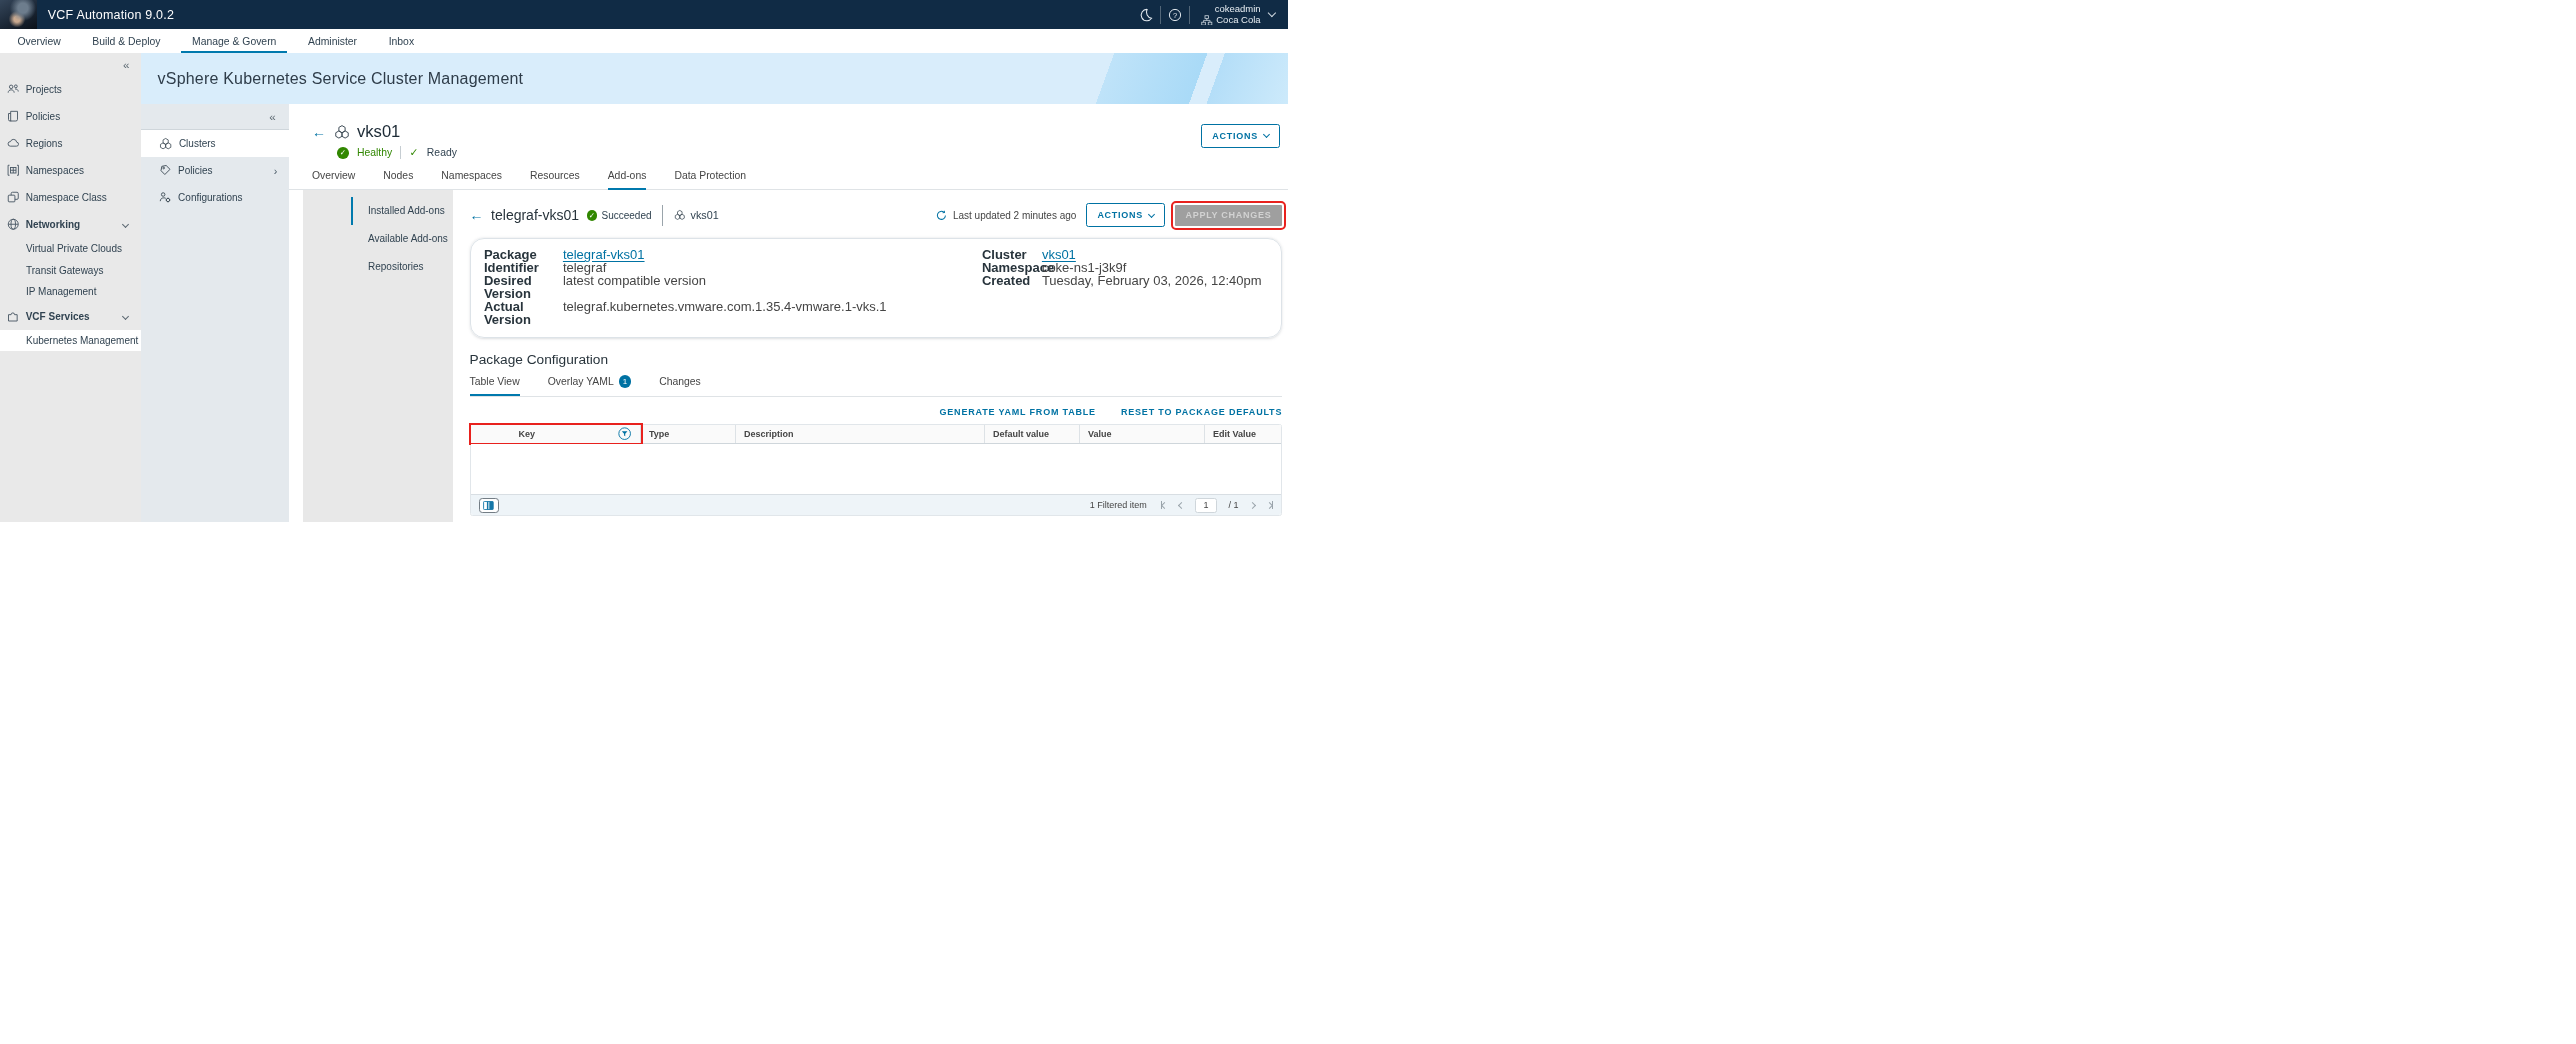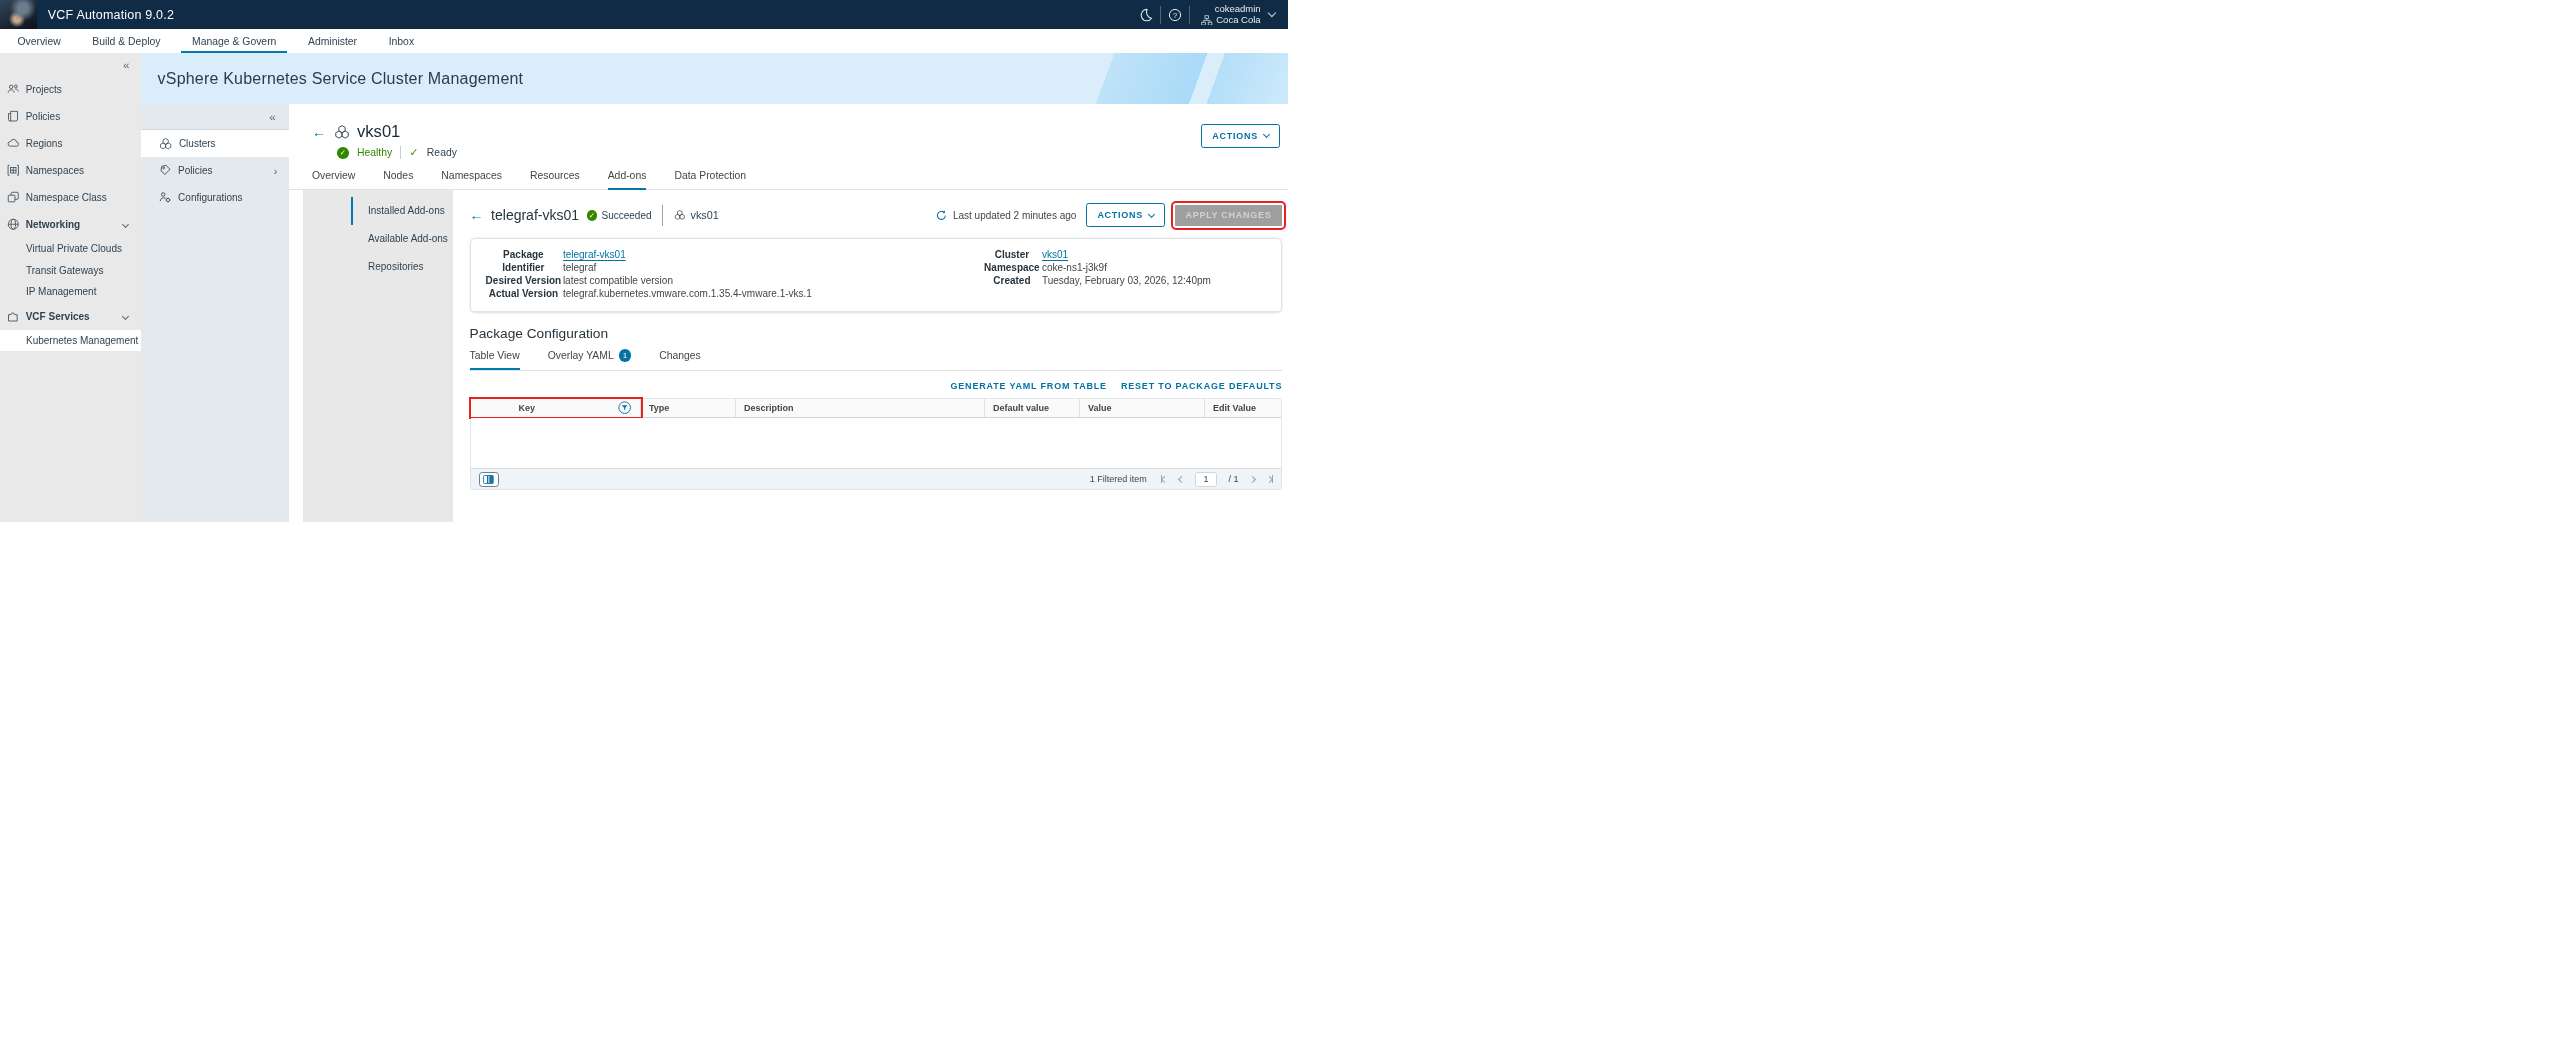--- a/index.html
+++ b/index.html
@@ -90,35 +90,35 @@
   .succeeded { display:flex; align-items:center; gap:4.2px; font-size:10px; color:#314351; }
   .dh-sep { width:0.8px; height:21.6px; background:#9aa4ab; margin:0 3.3px; }
   .dh-cluster { display:flex; align-items:center; gap:5px; font-size:10.8px; color:#314351; }
   .dh-right { margin-left:auto; display:flex; align-items:center; gap:10px; }
   .last-updated { display:flex; align-items:center; gap:5.8px; font-size:10px; color:#454545; }
   .btn-disabled { height:21.6px; padding:0 10.8px; border:none; border-radius:1px; background:#9f9f9f; color:#d2d2d2; font-size:9px; font-weight:600; letter-spacing:.08em; font-family:inherit; }
   .red-box { outline:2.5px solid #e8211d; outline-offset:2.5px; }
   .red-box-thin { outline:2.1px solid #e8211d; outline-offset:0.8px; }
 
   
-  .info-card { margin-top:10.8px; border:0.8px solid #dde3e8; border-radius:5px; box-shadow:0 0.8px 2.5px rgba(115,125,133,.25); padding:9px 13.3px 10.8px 13.3px; display:flex; font-size:10px;text-align:center; }
+  .info-card { margin-top:10.8px; border:0.8px solid #dde3e8; border-radius:14px; box-shadow:0 0.8px 2.5px rgba(115,125,133,.25); padding:9px 13.3px 10.8px 13.3px; display:flex; font-size:13px; }
   .info-col-left { width:498px; flex:0 0 498px; }
   .info-row { display:flex; line-height:13px; }
   .info-label { font-weight:bold; color:#28343c; }
   .info-col-left .info-label { width:79px; flex:0 0 79px; }
   .info-col-right .info-label { width:60px; flex:0 0 60px; }
   .info-value { color:#454545; }
   a.link { color:#0072a3; text-decoration:underline; text-underline-offset:1.7px; cursor:pointer; }
 
   
   .pkg-title { margin-top:14px; font-size:13.7px; font-weight:400; color:#28343c; }
   .config-tabs { margin-top:8.3px; display:flex; gap:28px; font-size:10.4px; color:#454545; border-bottom:0.8px solid #dfe3e6; }
   .config-tabs .ctab { display:flex; align-items:center; gap:5px; }
   .badge-count { min-width:12.5px; height:12.5px; border-radius:6.6px; background:#0072a3; color:#fff; font-size:8px; display:inline-flex; align-items:center; justify-content:center; padding:0 3.3px; }
-  .table-actions { margin-top:10px; display:flex; justify-content:flex-end; gap:14px; font-size:9px; font-weight:600; letter-spacing:.09em; color:#0072a3; }
+  .table-actions { margin-top:10px; display:flex; justify-content:flex-end; gap:25px; font-size:9px; font-weight:600; letter-spacing:.09em; color:#0072a3; }
   .table-actions span { cursor:pointer; }
 
   
   .config-table { margin-top:7.5px; border:0.8px solid #e1e6ea; border-radius:2.5px; display:flex; flex-direction:column; }
   .thead { display:flex; background:#fafafa; border-bottom:0.8px solid #cfd6db; font-size:9px; font-weight:600; color:#454545; }
   .th { padding:3.3px 8.3px; display:flex; align-items:center; border-right:0.8px solid #dde2e6; height:18px; }
   .th:last-child { border-right:none; }
   .trow { display:flex; font-size:10px; color:#454545; border-bottom:0.8px solid #eceff1; }
   .td { padding:6.6px 8.3px; }
   .col-key { width:170px; flex:0 0 170px;padding-left:48px; }

